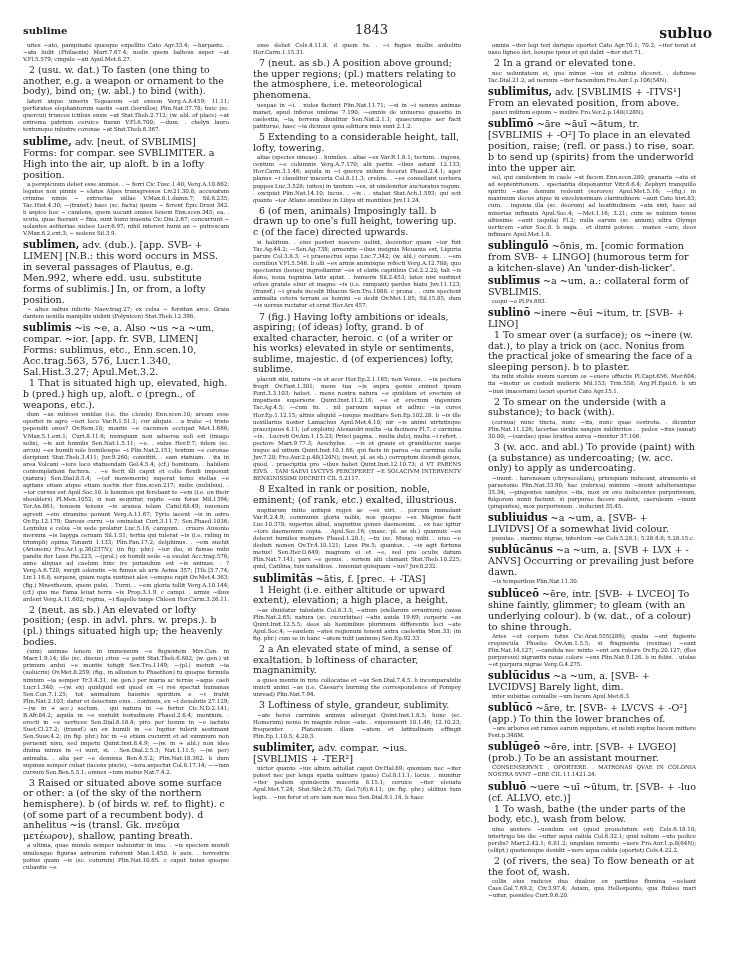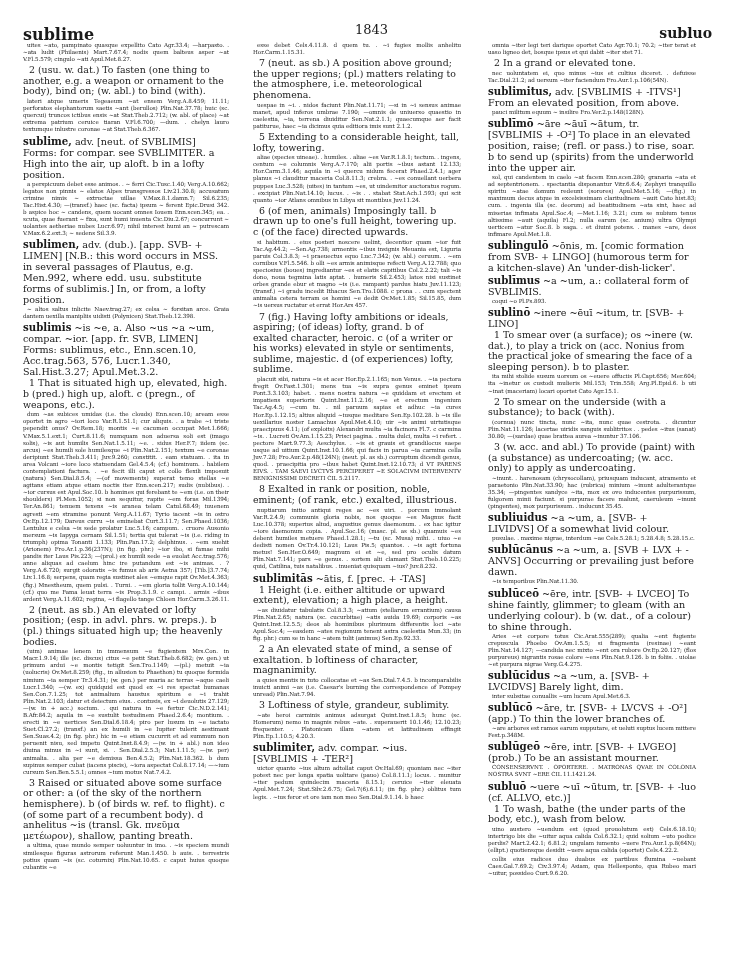--- a/index.html
+++ b/index.html
@@ -1,20 +1,20 @@
 <!DOCTYPE html>
 <html><head>
 <meta charset="utf-8">
 <style>
   html, body { margin: 0; padding: 0; background: #ffffff; }
   body {
     width: 750px; height: 963px; position: relative; overflow: hidden;
     font-family: "DejaVu Serif", "Liberation Serif", serif; color: #1a1a1a;
   }
-  .hdr-left { position: absolute; left: 23px; top: 25px; font-weight: bold; font-size: 16px; }
+  .hdr-left { position: absolute; left: 23px; top: 25px; font-weight: bold; font-size: 10px; }
   .hdr-center { position: absolute; left: 355px; top: 22px; font-size: 13px; }
   .hdr-right { position: absolute; right: 38px; top: 25px; font-weight: bold; font-size: 14px; text-align: center; }
   .col { position: absolute; top: 42px; width: 206px; }
   .col.c1 { left: 23px; }
   .col.c2 { left: 253px; width: 208px; }
   .col.c3 { left: 488px; width: 208px; }
   .entry-head { font-size: 9.6px; line-height: 11px; margin: 2px 0 1px 0; }
   .hw { font-weight: bold; font-size: 10.2px; }
   .sense { font-size: 9.4px; line-height: 10.6px; margin: 1px 0 1px 0; text-indent: 6px; }
   .cite { font-size: 5.6px; line-height: 7.1px; text-align: justify; margin: 0 0 2px 0; text-indent: 4px; letter-spacing: -0.05px; }
@@ -90,14 +90,15 @@
     <div class="cite">Aries ~et corpore totus Cic.Arat.555(289); qualia ~ent fugiente crepuscula Phoebo Ov.Am.1.5.5; si fragmenta (resinae) ~eant Plin.Nat.14.127; —candida nec mixto ~ent ora rubore Ov.Ep.20.127; (flos purpureus) nigrantis rosae colore ~ens Plin.Nat.9.126. b in foliis. . uiolae ~et purpura nigrae Verg.G.4.275.</div>
     <div class="entry-head"><span class="hw">sublūcidus</span><span> ~a ~um, a. [SVB- + LVCIDVS] Barely light, dim.</span></div>
     <div class="cite">inter subsitae conuallis ~um lucum Apul.Met.6.3.</div>
     <div class="entry-head"><span class="hw">sublūcō</span><span> ~āre, tr. [SVB- + LVCVS + -O²] (app.) To thin the lower branches of.</span></div>
     <div class="cite">~are arbores est ramos earum supputare, et ueluti suptus lucem mittere Fest.p.348M.</div>
     <div class="entry-head"><span class="hw">sublūgeō</span><span> ~ēre, intr. [SVB- + LVGEO] (prob.) To be an assistant mourner.</span></div>
     <div class="cite">CONSENSERVNT. . OPORTERE. . MATRONAS QVAE IN COLONIA NOSTRA SVNT ~ERE CIL 11.1421.24.</div>
     <div class="entry-head"><span class="hw">subluō</span><span> ~uere ~uī ~ūtum, tr. [SVB- + -luo (cf. ALLVO, etc.)]</span></div>
     <div class="sense">1 To wash, bathe (the under parts of the body, etc.), wash from below.</div>
     <div class="cite">uino austero ~uendum est (quod prouolutum est) Cels.6.18.10; intertrigo bis die ~uitur aqua calida Col.6.32.1; quid solium ~uto podice perdis? Mart.2.42.1; 6.81.2; ungulam iumento ~uere Fro.Aur.1.p.8(64N); (ellipt.) quotiensque desidit ~uere aqua calida (oportet) Cels.4.22.2.</div>
+    <div class="sense">2 (of rivers, the sea) To flow beneath or at the foot of, wash.</div>
     <div class="cite">collis eius radices duo duabus ex partibus flumina ~uebant Caes.Gal.7.69.2; Civ.3.97.4; Asiam, qua Hellesponto, qua Rubeo mari ~uitur, possideo Curt.9.6.20.</div>
   </div>
 
 </body></html>

